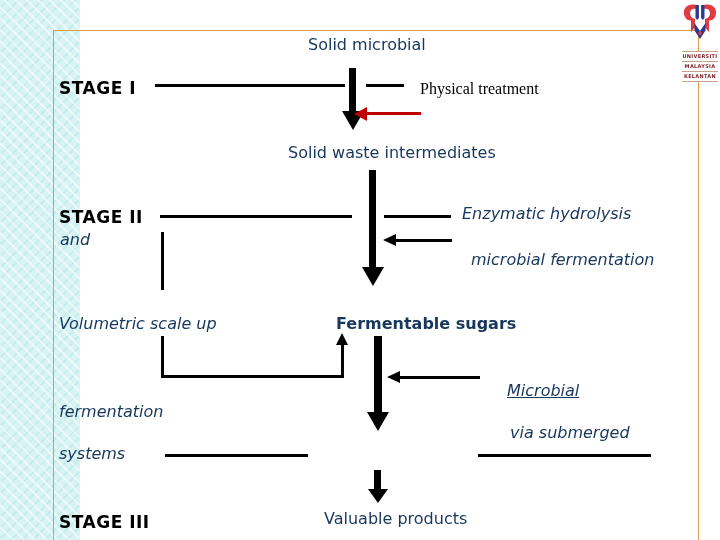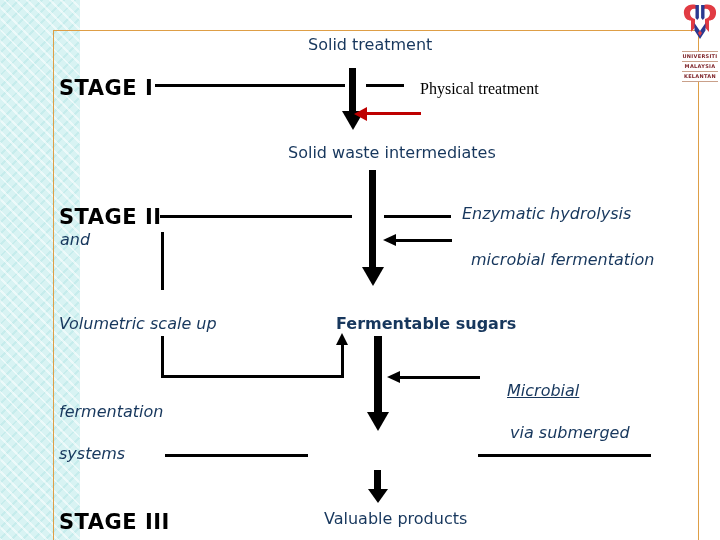--- a/index.html
+++ b/index.html
@@ -19,21 +19,21 @@
   
   .frame {
     position:absolute; left:53px; top:30px; width:644px; height:520px;
     border:1px solid #de9e46; border-bottom:none;
   }
   
   .t { position:absolute; font-size:16px; line-height:19px; color:#17375d; white-space:nowrap; }
   .blk { color:#000000; }
   .b  { font-weight:bold; }
   .it { font-style:italic; }
-  .stage { font-weight:bold; color:#000000; font-size:21px; letter-spacing:0.5px; }
+  .stage { font-weight:bold; color:#000000; font-size:17px; letter-spacing:0.5px; }
   
   .hline { position:absolute; height:3px; background:#000; }
   .vline { position:absolute; width:3px;  background:#000; }
   .shaft { position:absolute; width:7px;  background:#000; }
   .tri   { position:absolute; width:0; height:0; }
   .head-down  { border-left:11px solid transparent; border-right:11px solid transparent; border-top:19px solid #000; }
   .head-down-sm { border-left:10px solid transparent; border-right:10px solid transparent; border-top:14px solid #000; }
   .head-left  { border-top:6px solid transparent; border-bottom:6px solid transparent; border-right:13px solid #000; }
   .head-up    { border-left:6px solid transparent; border-right:6px solid transparent; border-bottom:12px solid #000; }
   .red-shaft  { position:absolute; height:3px; background:#be0000; }
@@ -61,21 +61,21 @@
     <path d="M13.5 2 h3.4 v13 l-1.7 2 l-1.7 -2 Z" fill="#2b3990"></path>
     <path d="M19.1 2 h3.4 v13 l-1.7 2 l-1.7 -2 Z" fill="#2b3990"></path>
     <path d="M12.5 20 L18 28 L23.5 20 L23.5 27.5 L18 36 L12.5 27.5 Z" fill="#2b3990"></path>
     <path d="M16 30 L18 33 L20 30 L18 27.5 Z" fill="#e13b43"></path>
   </svg>
   <div class="logo-band first">UNIVERSITI</div>
   <div class="logo-band">MALAYSIA</div>
   <div class="logo-band">KELANTAN</div>
 </div>
 
-<div class="t" style="left:308px; top:35px;">Solid treatment</div>
+<div class="t" style="left:308px; top:35px;">Solid microbial</div>
 <div class="t stage" style="left:59px; top:79px;">STAGE I</div>
 <div class="hline" style="left:155px; top:84px; width:190px;"></div>
 <div class="hline" style="left:366px; top:84px; width:38px;"></div>
 <div class="t blk" style="left:420px; top:79px;font-family:Liberation Serif, serif;">Physical treatment</div>
 <div class="shaft" style="left:349px; top:68px; height:44px;"></div>
 <div class="tri head-down" style="left:342px; top:111px;"></div>
 <div class="red-shaft" style="left:366px; top:112px; width:55px;"></div>
 <div class="tri head-left-red" style="left:354px; top:107px;"></div>
 
 <div class="t" style="left:288px; top:143px;">Solid waste intermediates</div>

